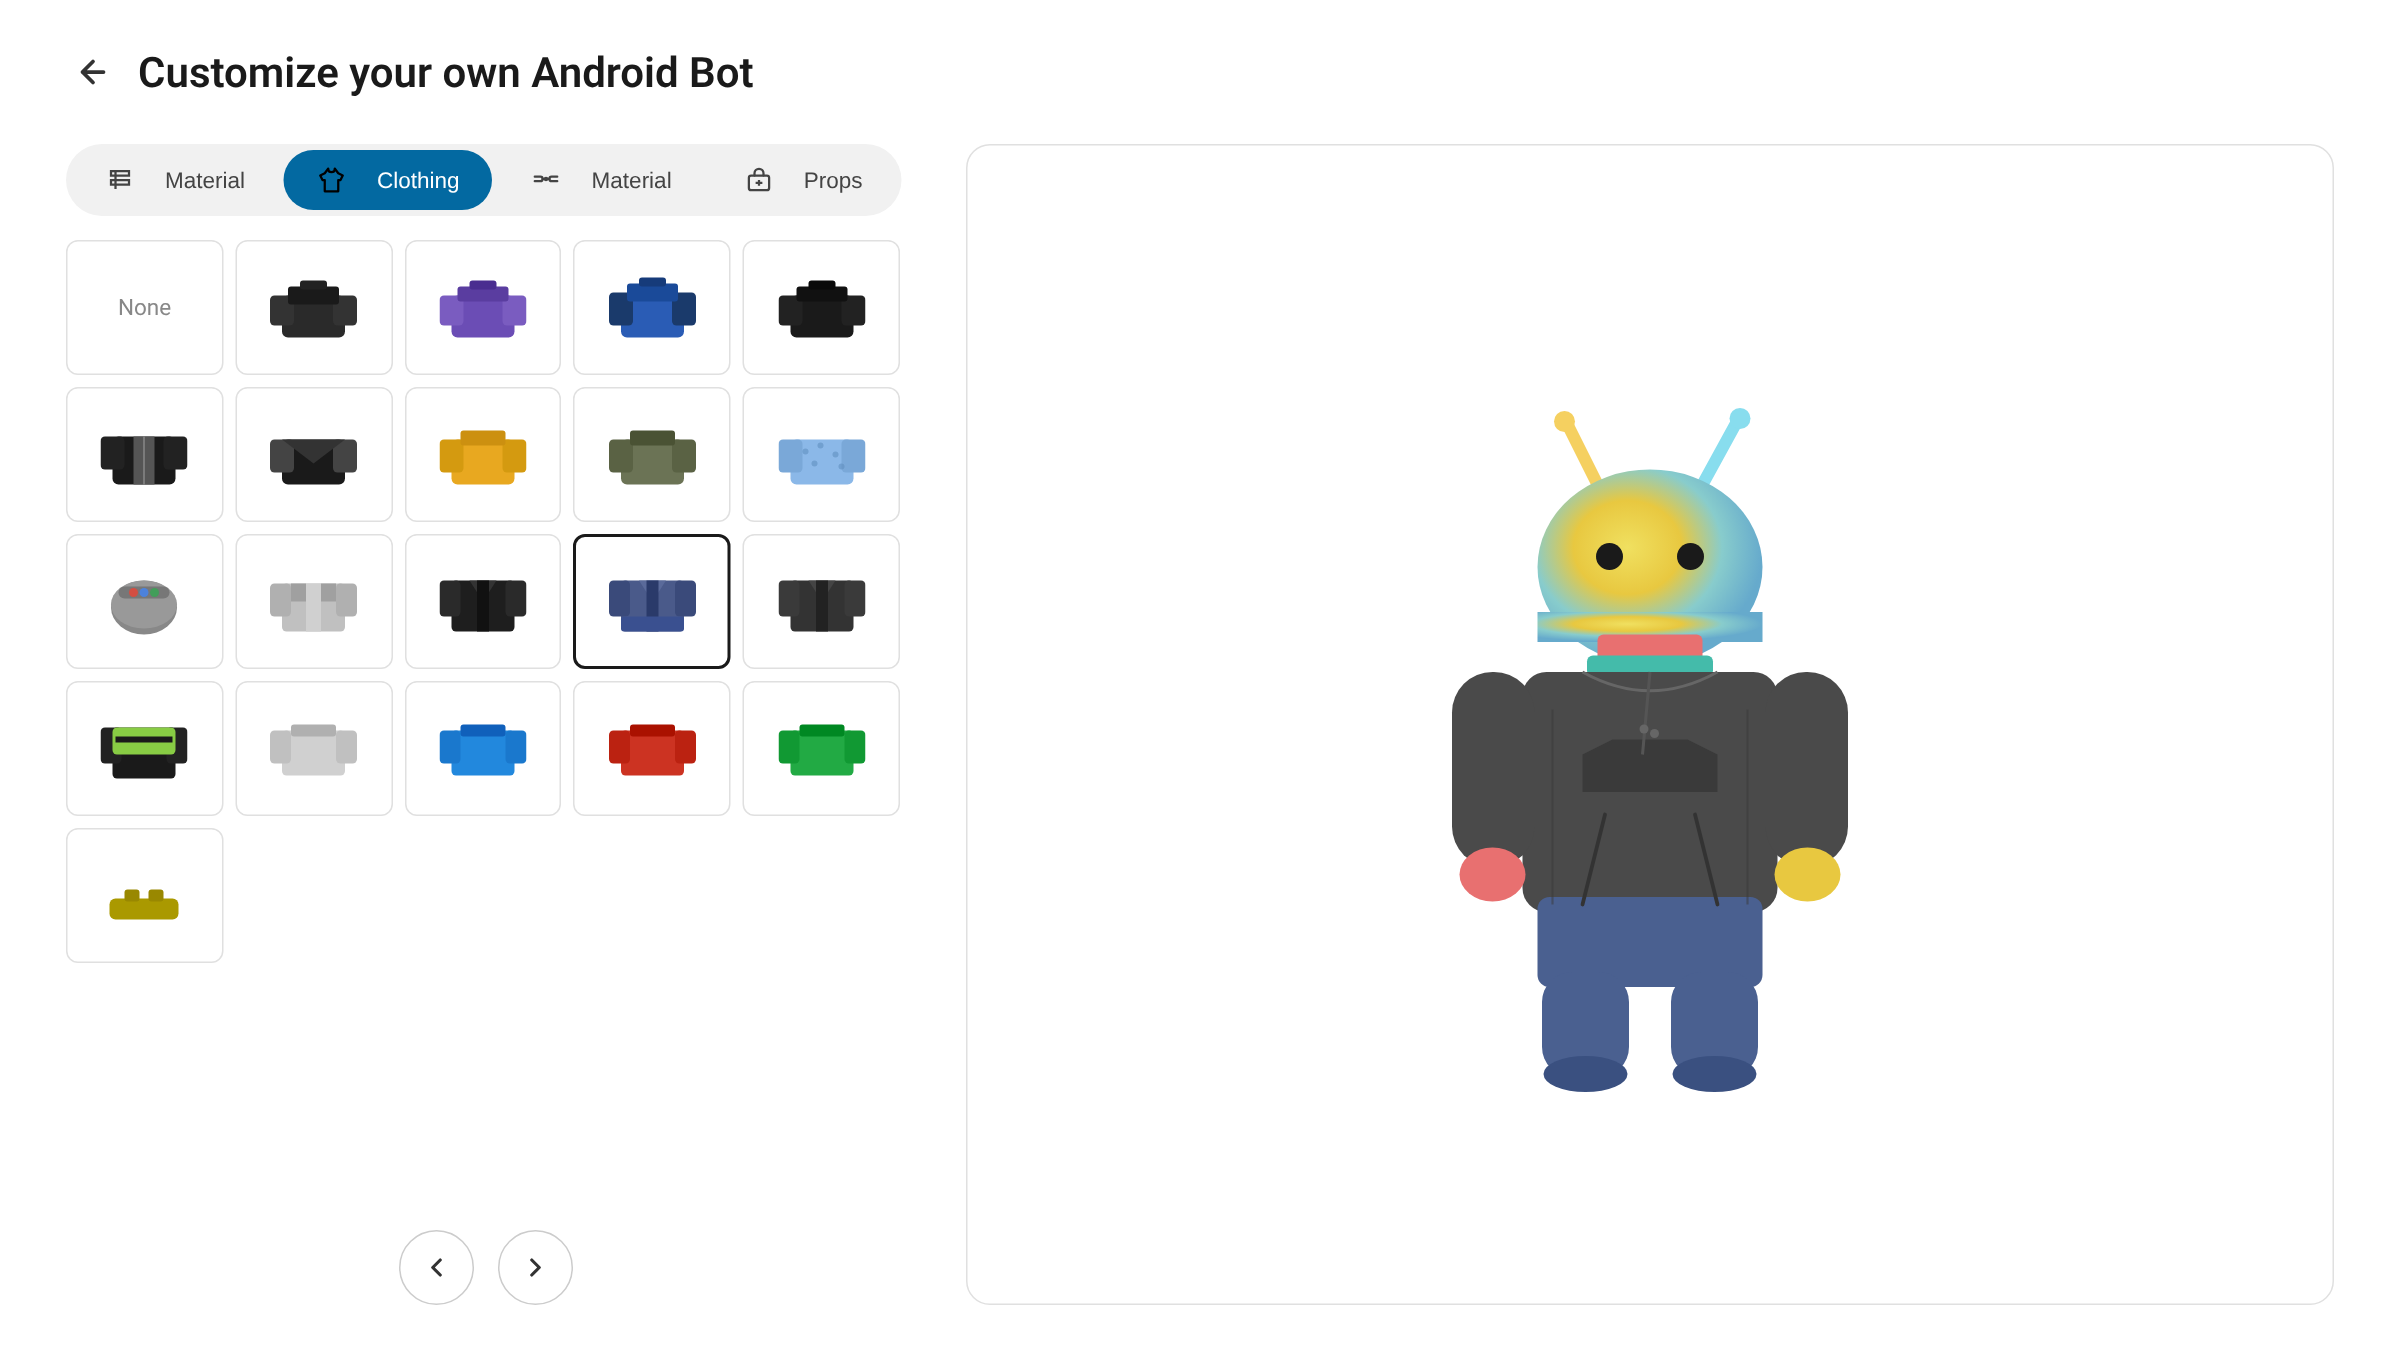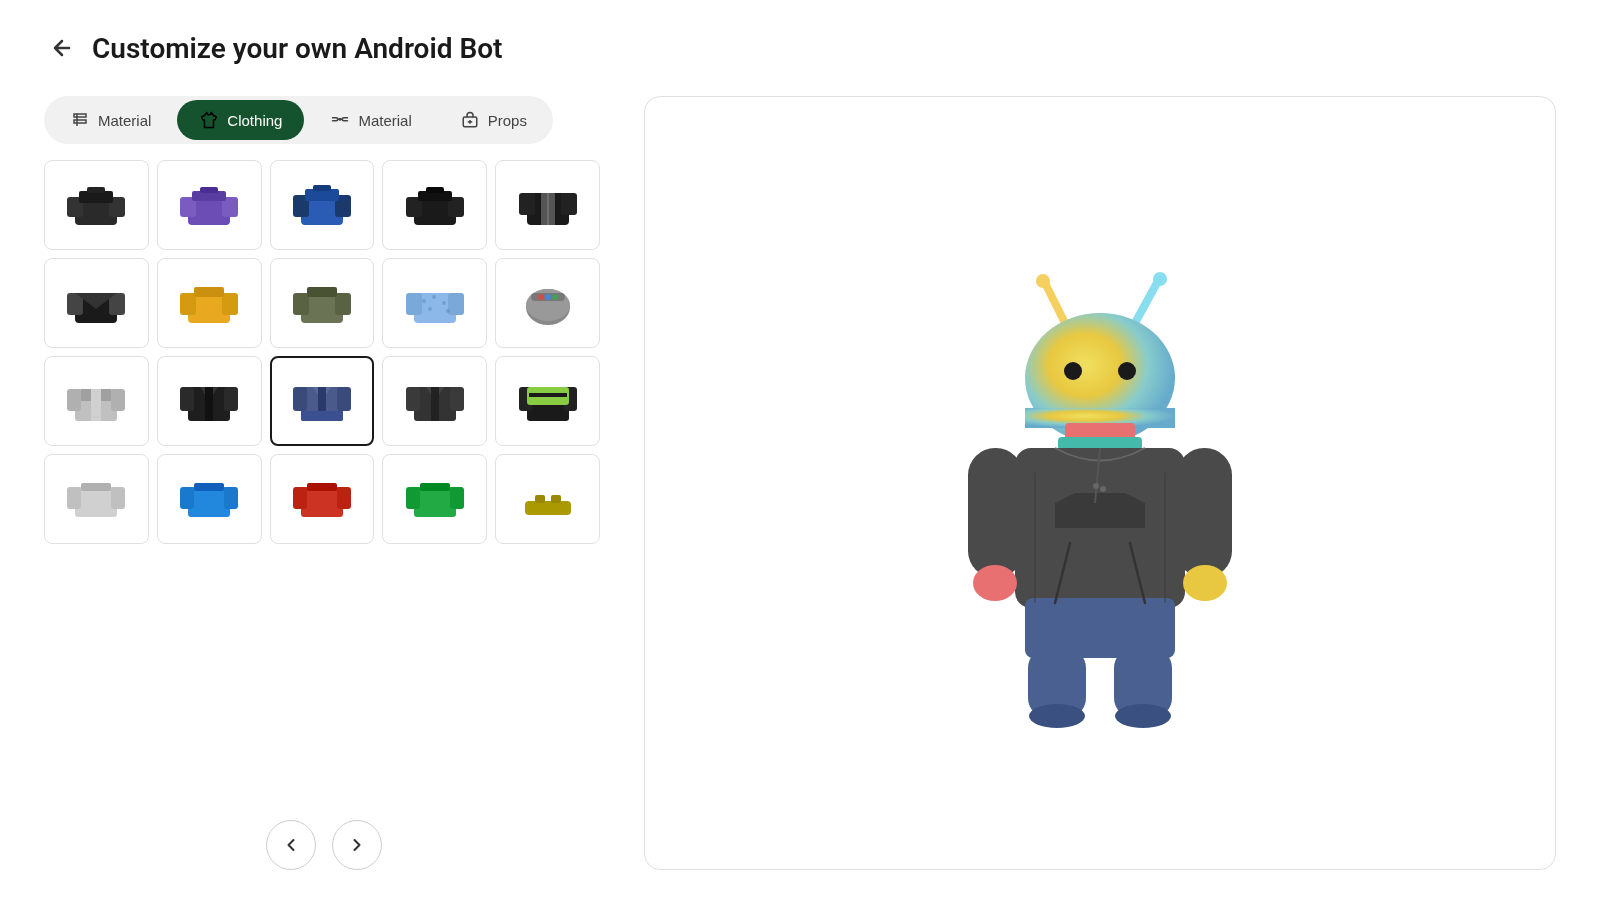--- a/index.html
+++ b/index.html
@@ -61,34 +61,34 @@
       background: #f1f1f1;
       border-radius: 50px;
       padding: 4px;
       margin-bottom: 16px;
       width: fit-content;
     }
 
     .tab {
       display: flex;
       align-items: center;
-      gap: 8px;
+      gap: 20px;
       padding: 10px 22px;
       border-radius: 50px;
       border: none;
       background: transparent;
       cursor: pointer;
       font-size: 15px;
       font-weight: 500;
       color: #444;
       transition: background 0.2s;
     }
 
     .tab.active {
-      background: #14532d;
+      background: #0369a1;
       color: #fff;
     }
 
     .tab.active .tab-icon { filter: invert(1); }
 
     .tab-icon {
       width: 20px;
       height: 20px;
       display: flex;
       align-items: center;
@@ -231,20 +231,23 @@
               <line x1="9" y1="14.5" x2="15" y2="14.5"></line>
             </svg>
           </span>
           <span>Props</span>
         </button>
       </div>
 
       <div class="grid-container">
         <div class="grid">
 
+          <div class="grid-item none-item">
+            <span>None</span>
+          </div>
 
           <div class="grid-item">
             <div class="clothing-icon">
               <svg width="58" height="52" viewBox="0 0 58 52">
                 <rect x="8" y="18" width="42" height="28" rx="4" fill="#2a2a2a"></rect>
                 <rect x="0" y="18" width="16" height="20" rx="3" fill="#333"></rect>
                 <rect x="42" y="18" width="16" height="20" rx="3" fill="#333"></rect>
                 <rect x="12" y="12" width="34" height="12" rx="2" fill="#1a1a1a"></rect>
                 <rect x="20" y="8" width="18" height="6" rx="2" fill="#222"></rect>
               </svg>

